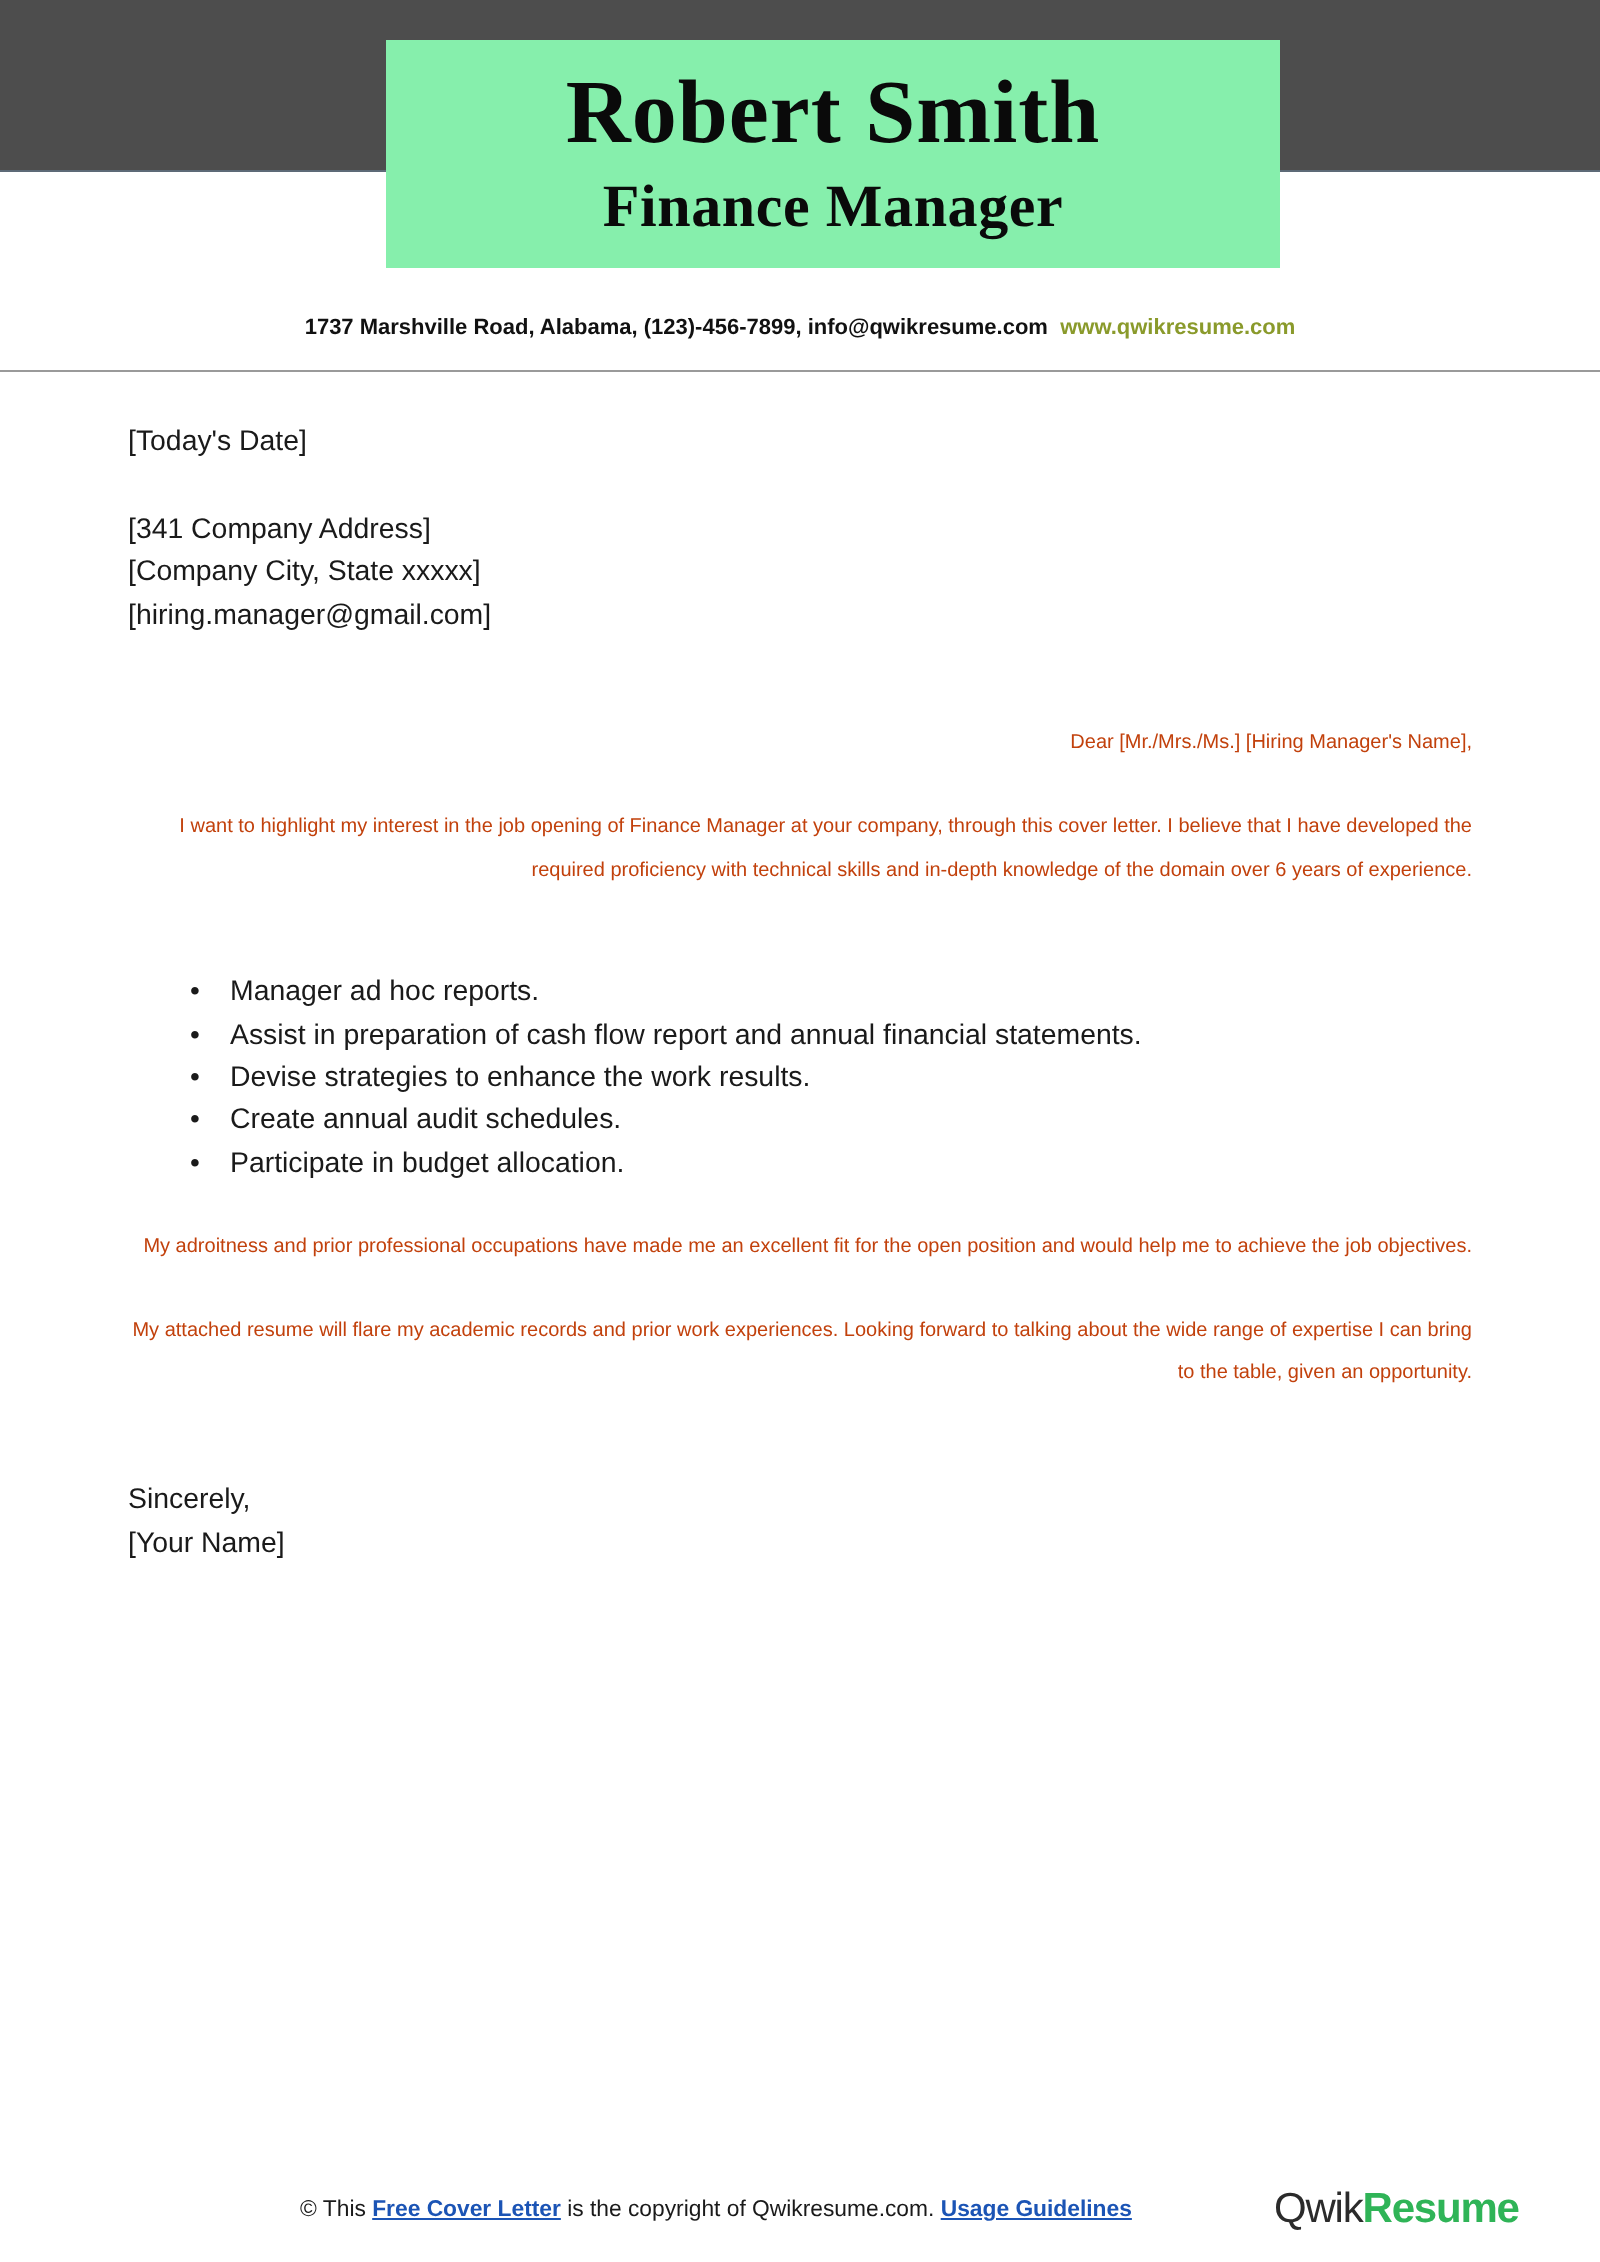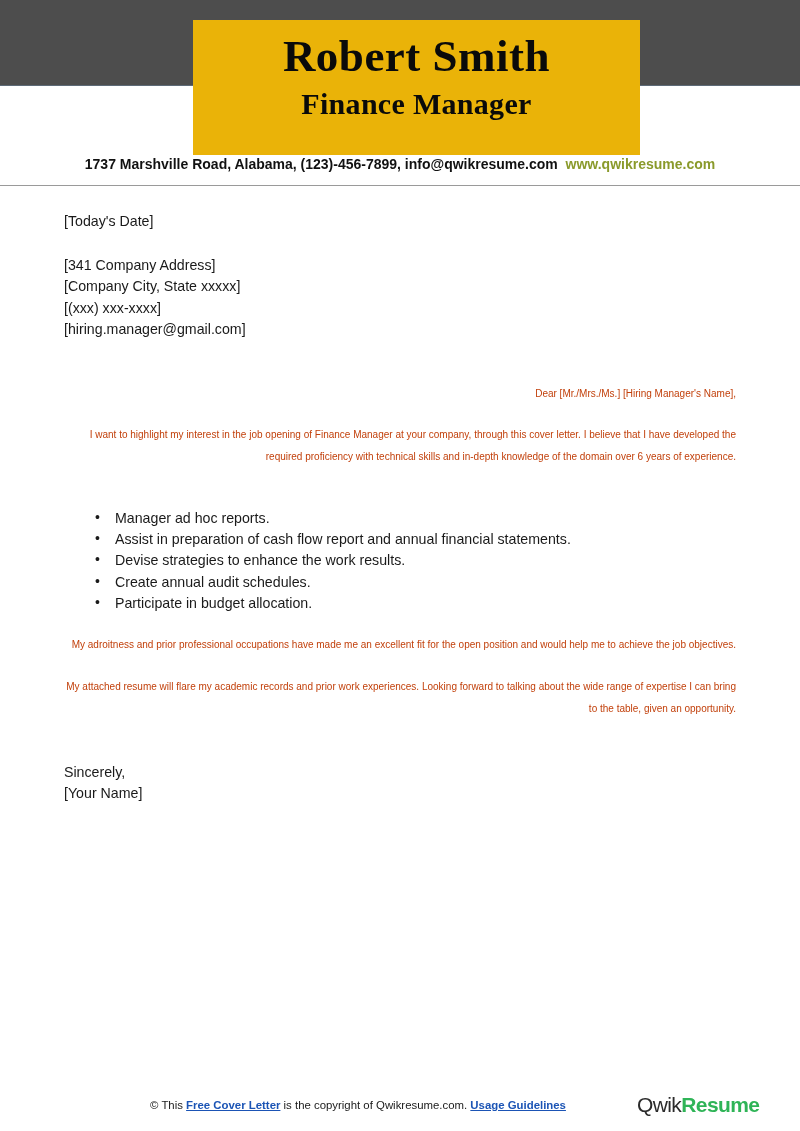--- a/index.html
+++ b/index.html
@@ -28,22 +28,22 @@
     height: 86px;
     background: #4d4d4d;
     box-sizing: border-box;
     border-bottom: 1px solid #5d6a77;
   }
   .name-box {
     position: absolute;
     left: 193px;
     top: 20px;
     width: 447px;
-    height: 135px;
-    background: #eab308;
+    height: 114px;
+    background: #86efac;
     text-align: center;
     box-sizing: border-box;
     padding-top: 8px;
   }
   .name-line {
     font-family: "Liberation Serif", serif;
     font-weight: bold;
     font-size: 45px;
     line-height: 56px;
     color: #0a0a0a;
@@ -60,21 +60,21 @@
     white-space: nowrap;
   }
 
   
   .contact-line {
     position: absolute;
     left: 0;
     top: 155px;
     width: 800px;
     text-align: center;
-    font-size: 14px;
+    font-size: 11px;
     font-weight: bold;
     line-height: 18px;
     color: #111111;
     white-space: nowrap;
   }
   .contact-line .site {
     color: #8a9a2b;
   }
   .rule {
     position: absolute;
@@ -188,21 +188,20 @@
   </div>
   <div class="rule"></div>
 
   <div class="body-area">
 
     <div class="block date">[Today's Date]</div>
 
     <div>
       <div class="addr-line">[341 Company Address]</div>
       <div class="addr-line">[Company City, State xxxxx]</div>
-      <div class="addr-line">[(xxx) xxx-xxxx]</div>
       <div class="addr-line">[hiring.manager@gmail.com]</div>
     </div>
 
     <div class="gap-lg"></div>
 
     <div class="para">Dear [Mr./Mrs./Ms.] [Hiring Manager's Name],</div>
 
     <div class="gap-md"></div>
 
     <div class="para">I want to highlight my interest in the job opening of Finance Manager at your company, through this cover letter. I believe that I have developed the required proficiency with technical skills and in-depth knowledge of the domain over 6 years of experience.</div>

